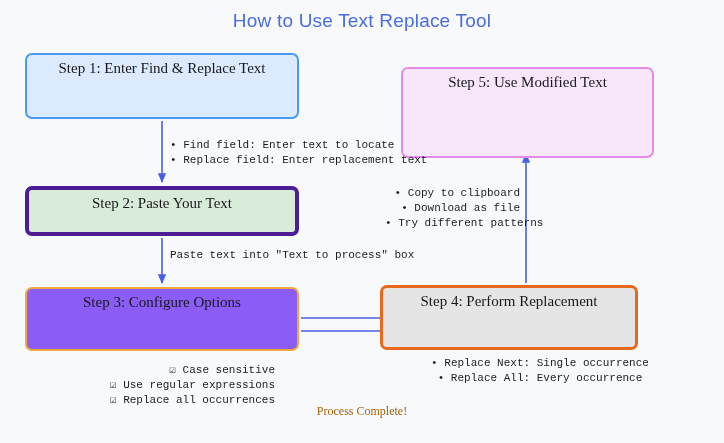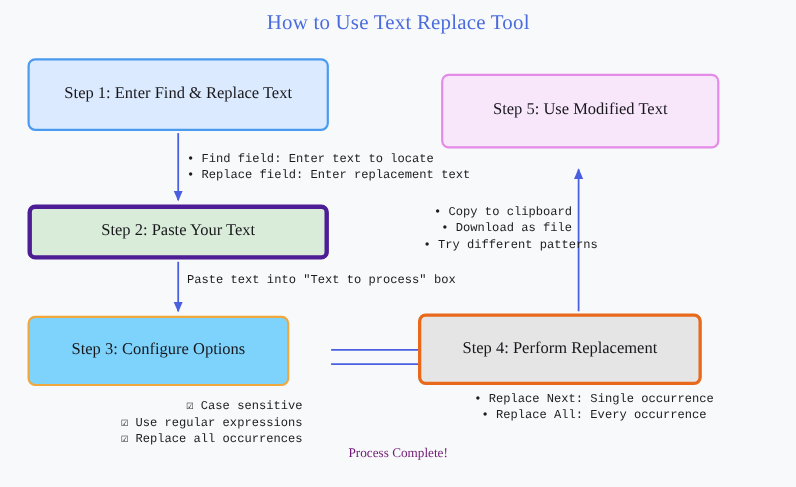--- a/index.html
+++ b/index.html
@@ -20,59 +20,59 @@
     height: 443px;
   }
   .page-title {
     position: absolute;
     left: 0;
     top: 10px;
     width: 724px;
     text-align: center;
     font-size: 19px;
     color: #4a6cdd;
-    font-family: Liberation Serif, serif;
+    font-family: Liberation Sans, sans-serif;
     letter-spacing: 0.2px;
   }
   .node {
     position: absolute;
     box-sizing: border-box;
     border-radius: 7px;
     display: flex;
-    align-items: center;
+    align-items: flex-start;
     justify-content: center;
     text-align: center;
     font-size: 15px;
     color: #18181c;
     line-height: 1.32;
     padding: 4px 10px;
     font-family: "Liberation Serif", "DejaVu Serif", serif;
   }
   #node-step1 {
     left: 25px; top: 53px; width: 274px; height: 66px;
     background: #dbeafe;
     border: 2px solid #4a9bf0;
   }
   #node-step2 {
     left: 25px; top: 186px; width: 274px; height: 50px;
     background: #d9ecd9;
     border: 4px solid #4c1d95;
   }
   #node-step3 {
-    left: 25px; top: 287px; width: 238px; height: 64px;
-    background: #7dd3fc;
+    left: 25px; top: 287px; width: 274px; height: 64px;
+    background: #8b5cf6;
     border: 2px solid #f0a73c;
   }
   #node-step4 {
     left: 380px; top: 285px; width: 258px; height: 65px;
     background: #e5e5e5;
     border: 3px solid #e8681c;
   }
   #node-step5 {
-    left: 401px; top: 67px; width: 253px; height: 68px;
+    left: 401px; top: 67px; width: 253px; height: 91px;
     background: #f8e6fb;
     border: 2px solid #e48ae8;
   }
   .ann {
     position: absolute;
     font-size: 11px;
     color: #1c1c20;
     line-height: 1.38;
     font-family: Liberation Mono, monospace;
     white-space: pre;
@@ -92,21 +92,21 @@
   #ann-step5 {
     left: 385px; top: 186px; text-align: right; width: 135px;
   }
   .footer-note {
     position: absolute;
     left: 0;
     top: 404px;
     width: 724px;
     text-align: center;
     font-size: 12px;
-    color: #701a75;
+    color: #a16207;
     font-family: "Liberation Serif", "DejaVu Serif", serif;
   }
   svg.connectors {
     position: absolute;
     left: 0; top: 0;
     width: 724px;
     height: 443px;
     pointer-events: none;
   }
 </style>

